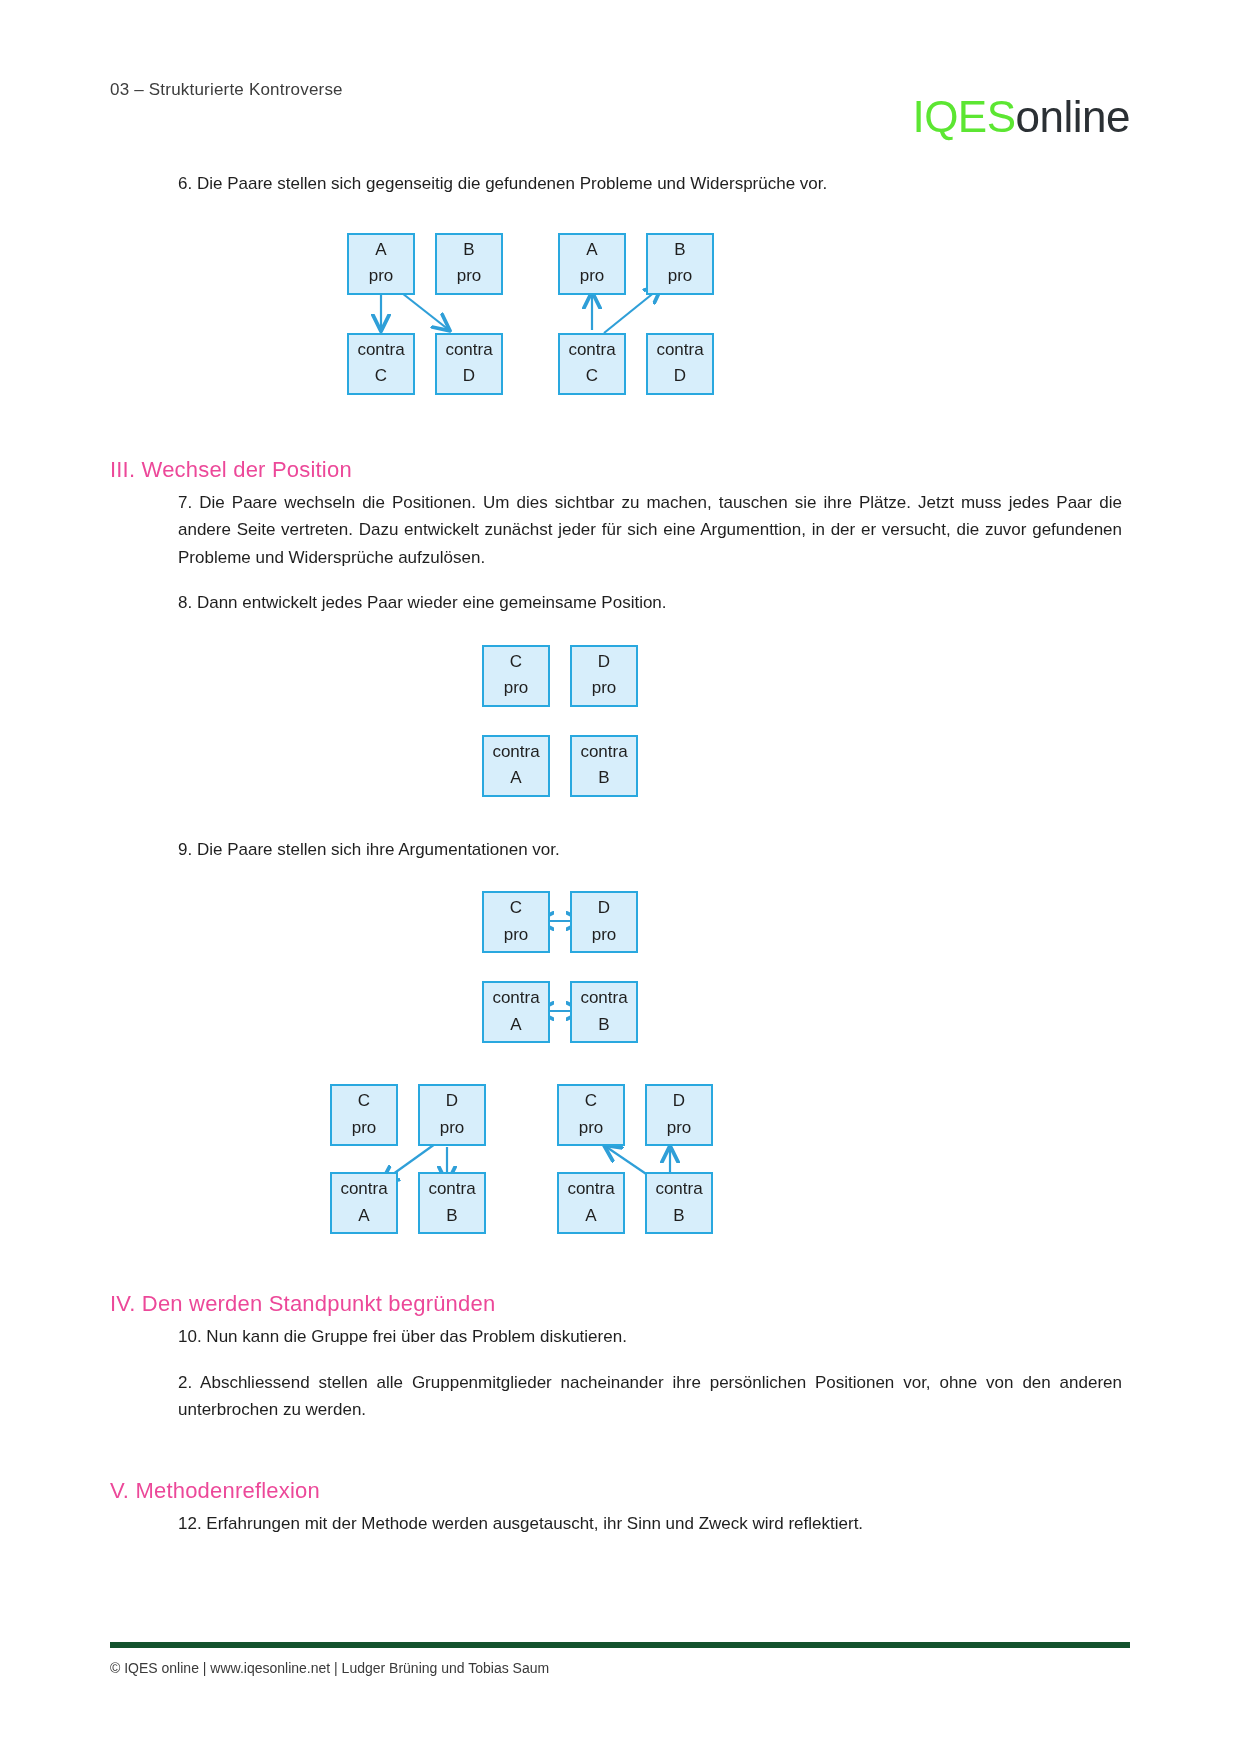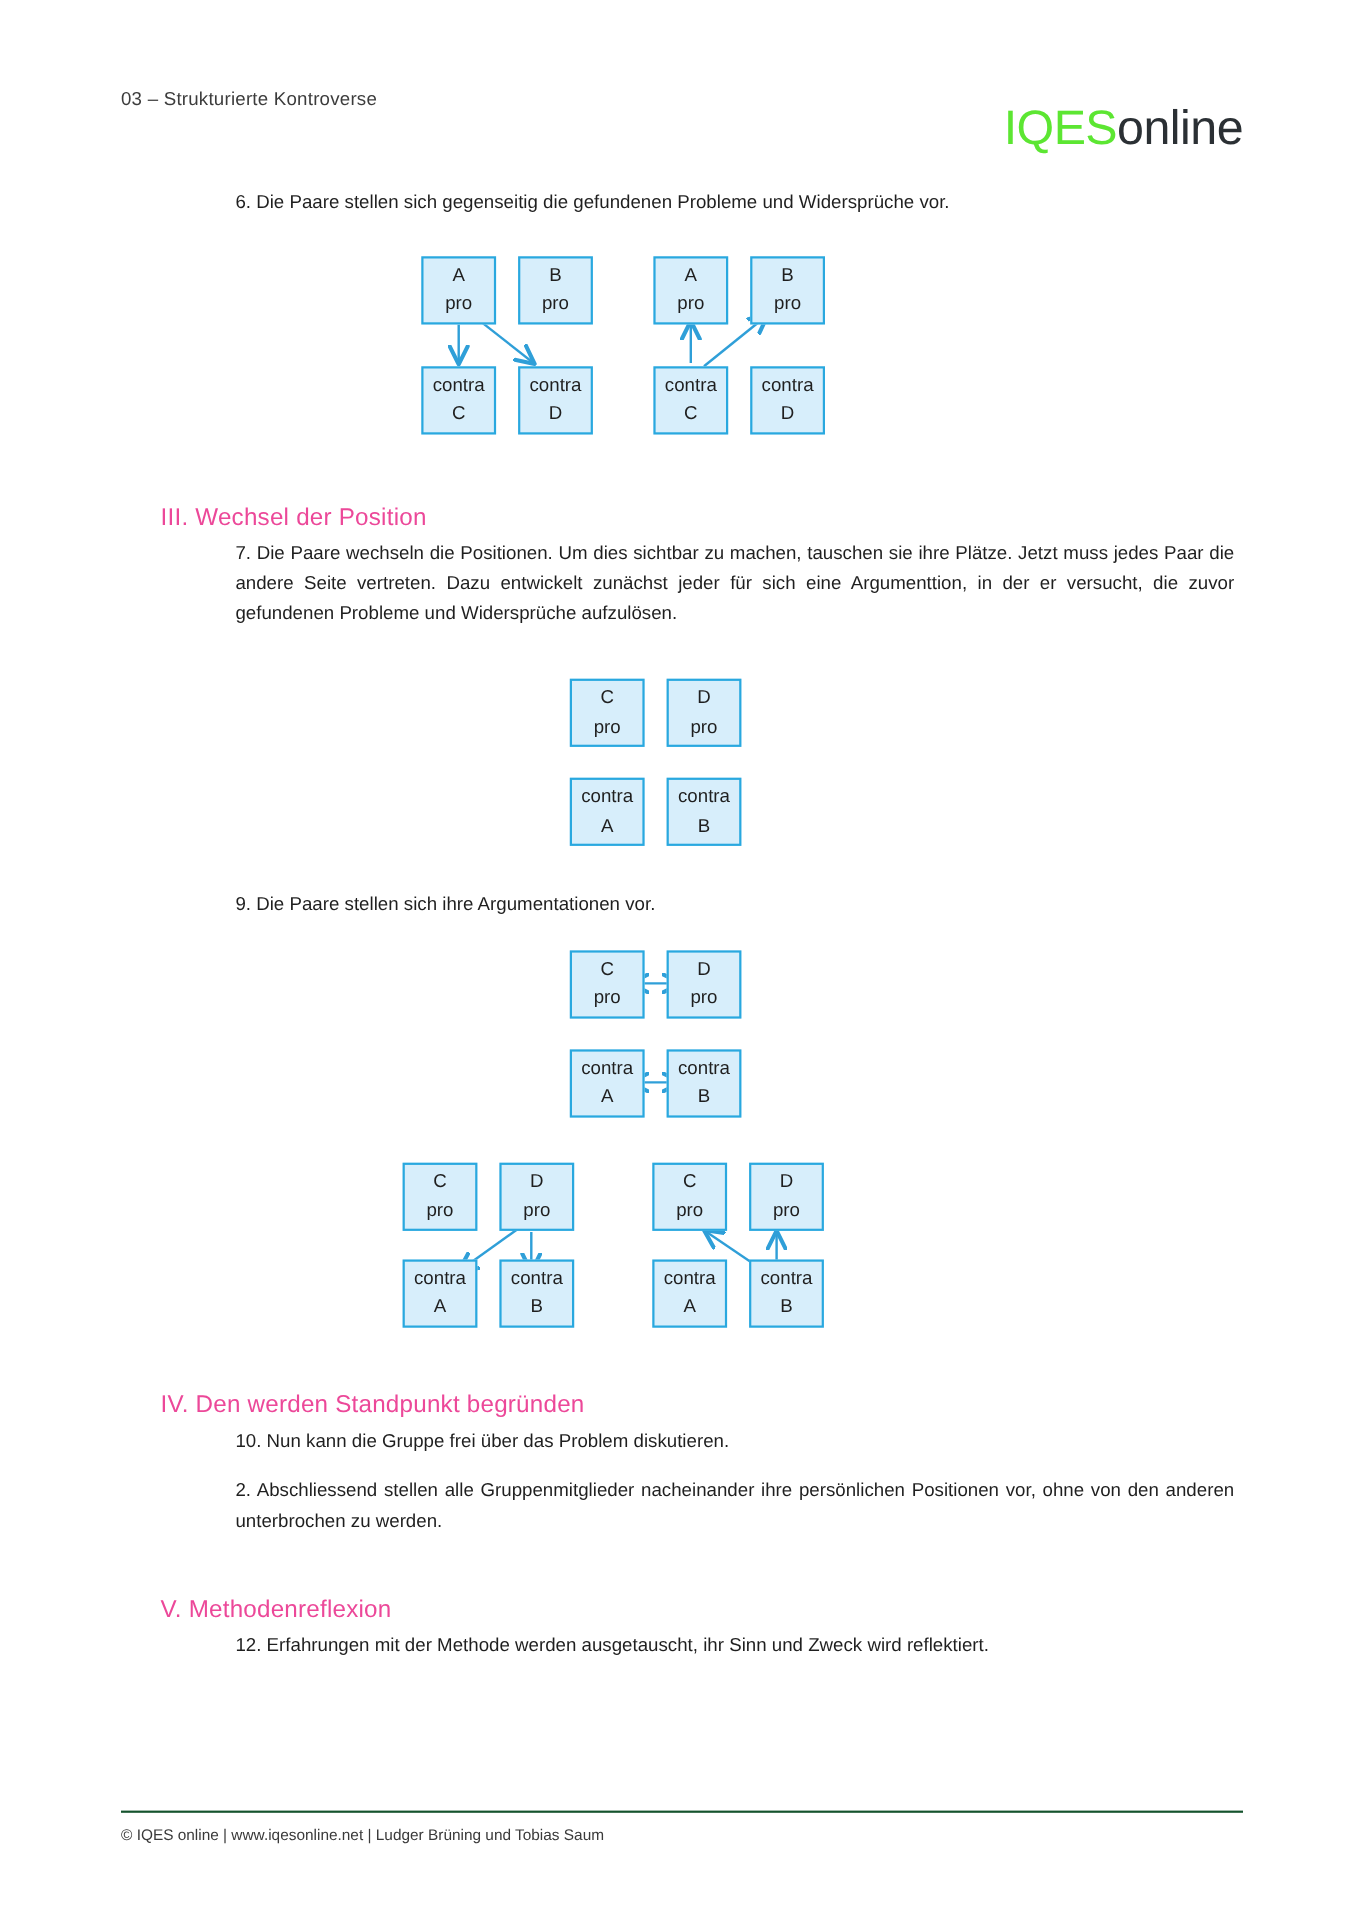--- a/index.html
+++ b/index.html
@@ -54,21 +54,20 @@
     color: #2b3034;
     font-weight: 400;
   }
 
   
   .content {
     position: absolute;
     left: 110px;
     right: 118px;
     top: 170px;
-    margin-left: 36px;
   }
   h2.section-heading {
     font-size: 22px;
     font-weight: 400;
     color: #ec4899;
     margin: 0 0 6px 0;
     letter-spacing: 0.2px;
   }
   p.step {
     margin: 0;
@@ -112,21 +111,21 @@
     overflow: visible;
     pointer-events: none;
   }
 
   
   .footer {
     position: absolute;
     left: 110px;
     right: 110px;
     bottom: 78px;
-    border-top: 2px solid #14532d;
+    border-top: 6px solid #14532d;
     padding-top: 12px;
   }
   .footer-text {
     font-size: 14px;
     color: #3a3a3a;
     white-space: nowrap;
   }
 </style>
 </head>
 <body>
@@ -195,20 +194,21 @@
     </div>
 
     <div class="spacer-lg"></div>
 
     <h2 class="section-heading">III. Wechsel der Position</h2>
 
     <p class="step">7. Die Paare wechseln die Positionen. Um dies sichtbar zu machen, tauschen sie ihre Plätze. Jetzt muss jedes Paar die andere Seite vertreten. Dazu entwickelt zunächst jeder für sich eine Argumenttion, in der er versucht, die zuvor gefundenen Probleme und Widersprüche aufzulösen.</p>
 
     <div class="spacer-sm"></div>
 
+    <p class="step nojust">8. Dann entwickelt jedes Paar wieder eine gemeinsame Position.</p>
 
     <div class="diagram" style="height:185px;">
       <div class="dbox" style="left:372px;top:28px;width:68px;height:62px;">
         <span class="l1">C</span>
         <span class="l2">pro</span>
       </div>
       <div class="dbox" style="left:460px;top:28px;width:68px;height:62px;">
         <span class="l1">D</span>
         <span class="l2">pro</span>
       </div>

